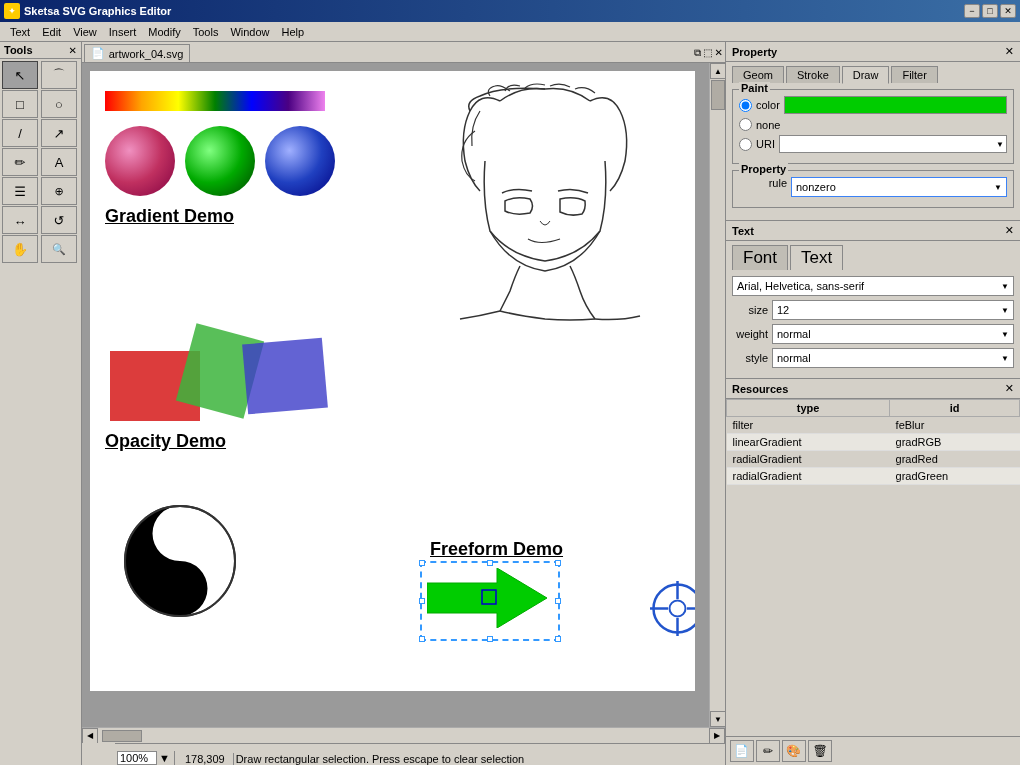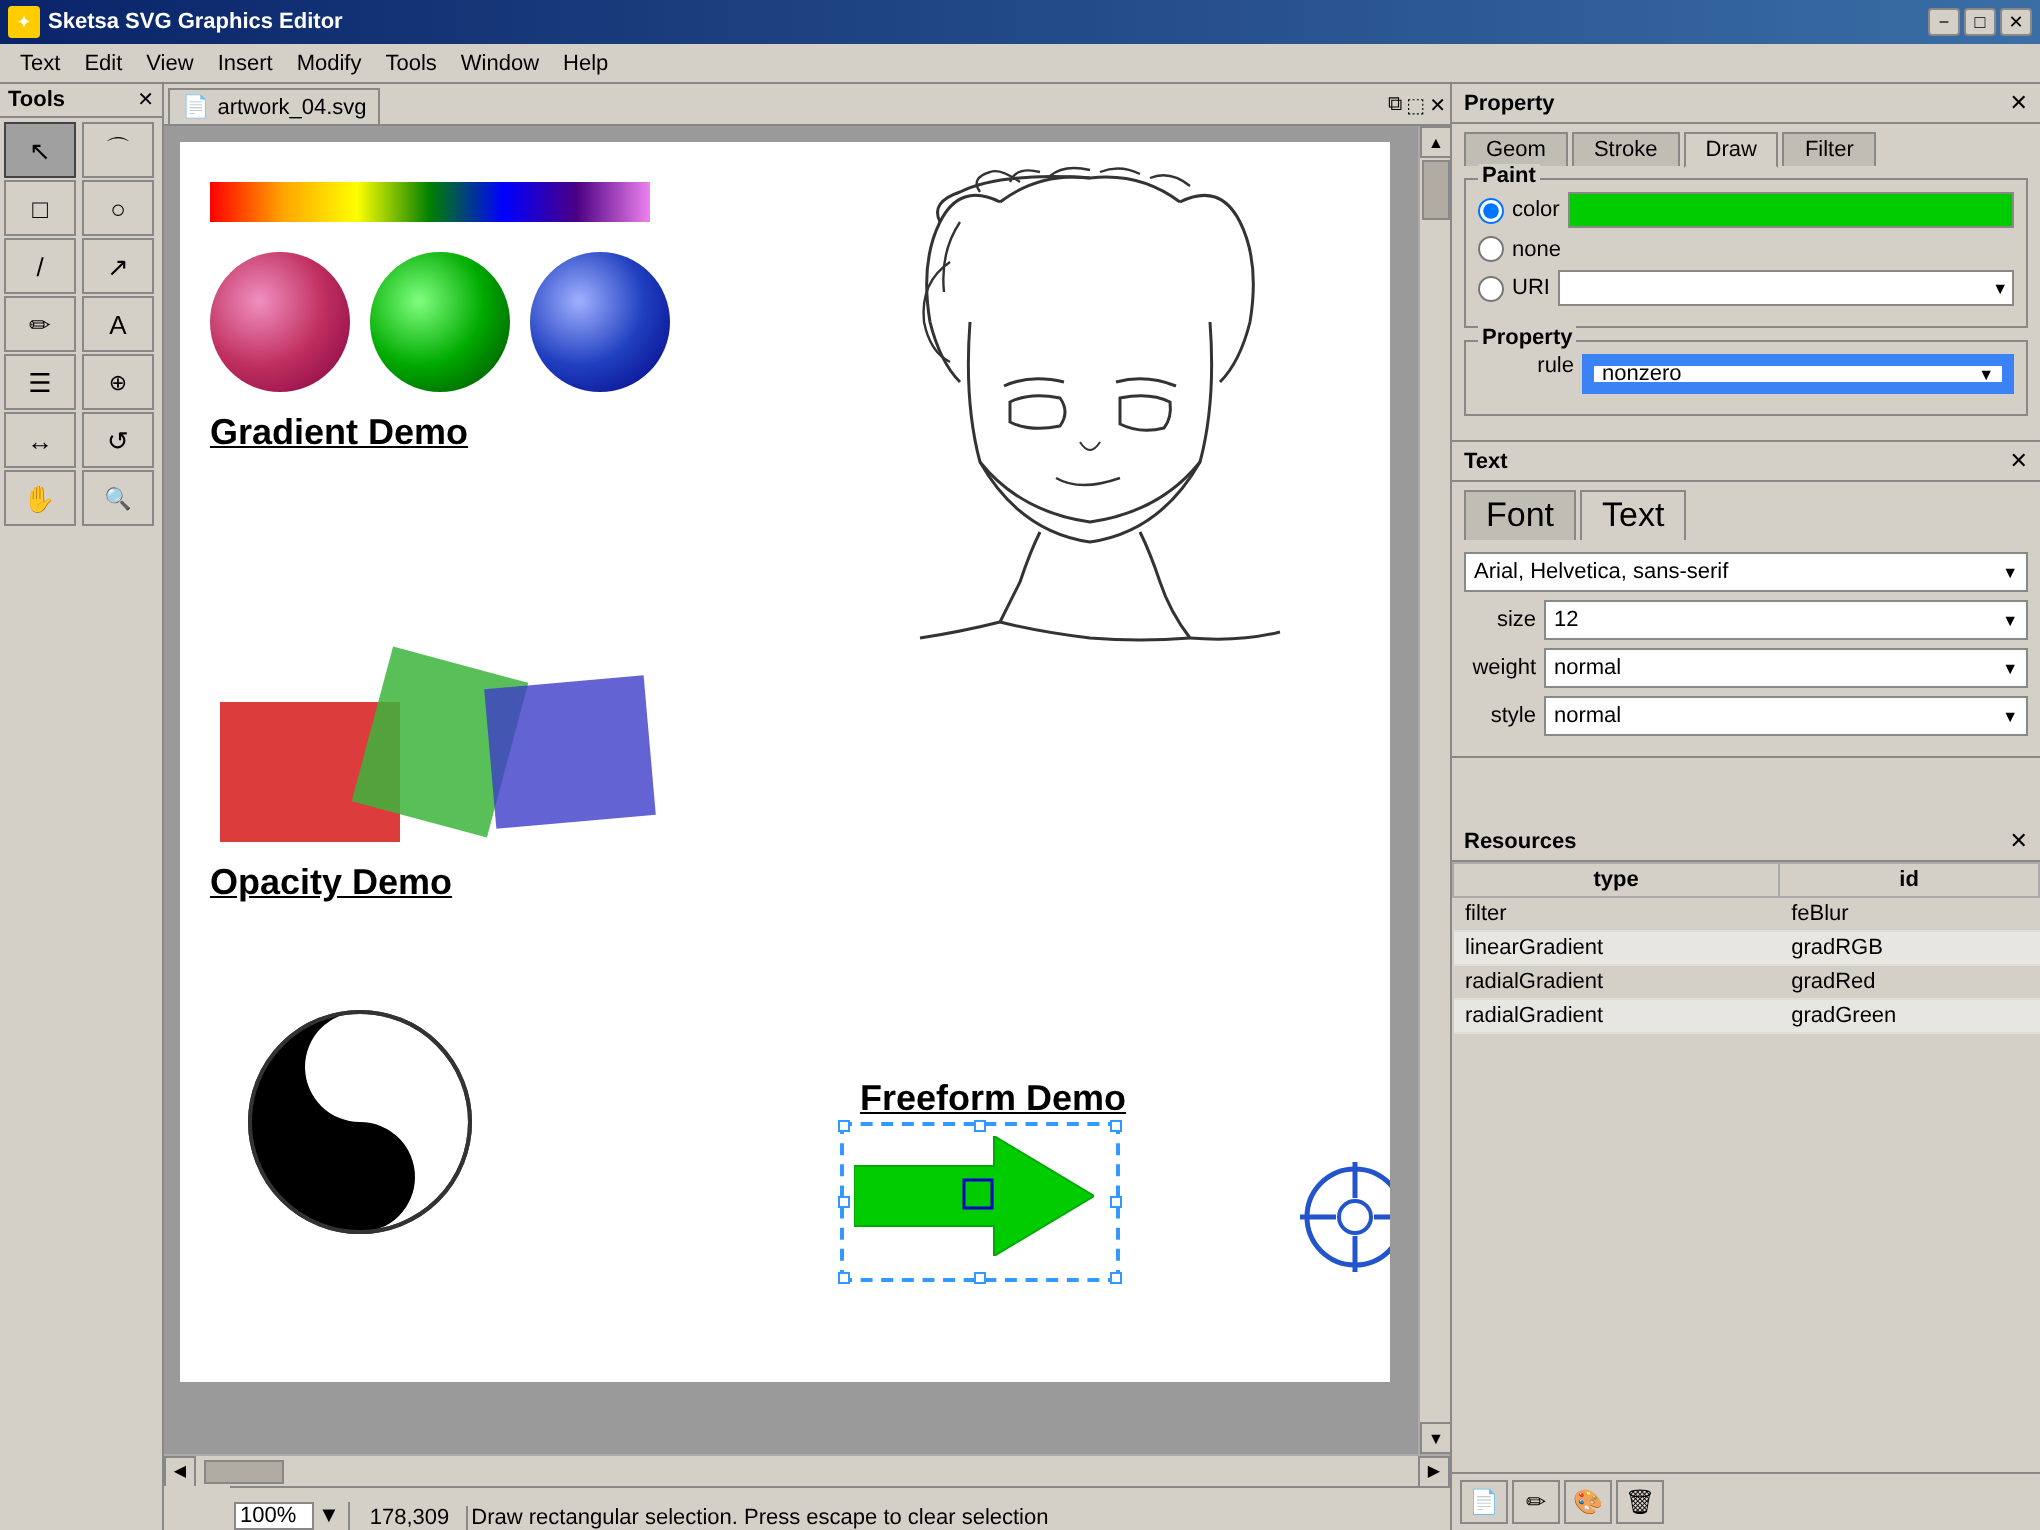--- a/index.html
+++ b/index.html
@@ -344,21 +344,21 @@
     .prop-row {
       display: flex;
       align-items: flex-start;
       margin-bottom: 4px;
       gap: 4px;
     }
     .prop-label { width: 48px; font-size: 11px; text-align: right; }
     .prop-dropdown {
       flex: 1;
       height: 20px;
-      border: 6px solid #3b82f6;
+      border: 1px solid #3b82f6;
       background: white;
       display: flex;
       align-items: center;
       padding: 0 4px;
       justify-content: space-between;
       font-size: 11px;
     }
     .prop-input {
       flex: 1;
       height: 20px;
@@ -405,21 +405,21 @@
       border: 1px solid #888;
       background: white;
       display: flex;
       align-items: center;
       padding: 0 4px;
       justify-content: space-between;
       font-size: 11px;
     }
     
     
-    .resources-panel { flex: 1; display: flex; flex-direction: column; min-height: 0; margin-top: 32px; }
+    .resources-panel { flex: 1; display: flex; flex-direction: column; min-height: 0; }
     .res-table { width: 100%; border-collapse: collapse; font-size: 11px; }
     .res-table th { background: #d4d0c8; text-align: center; padding: 2px 4px; border: 1px solid #aaa; }
     .res-table td { padding: 2px 6px; border-bottom: 1px solid #ddd; }
     .res-table tr:nth-child(even) { background: #e8e6e0; }
     .res-scroll { flex: 1; overflow-y: auto; }
     
     .res-toolbar {
       display: flex;
       padding: 3px 4px;
       gap: 2px;

